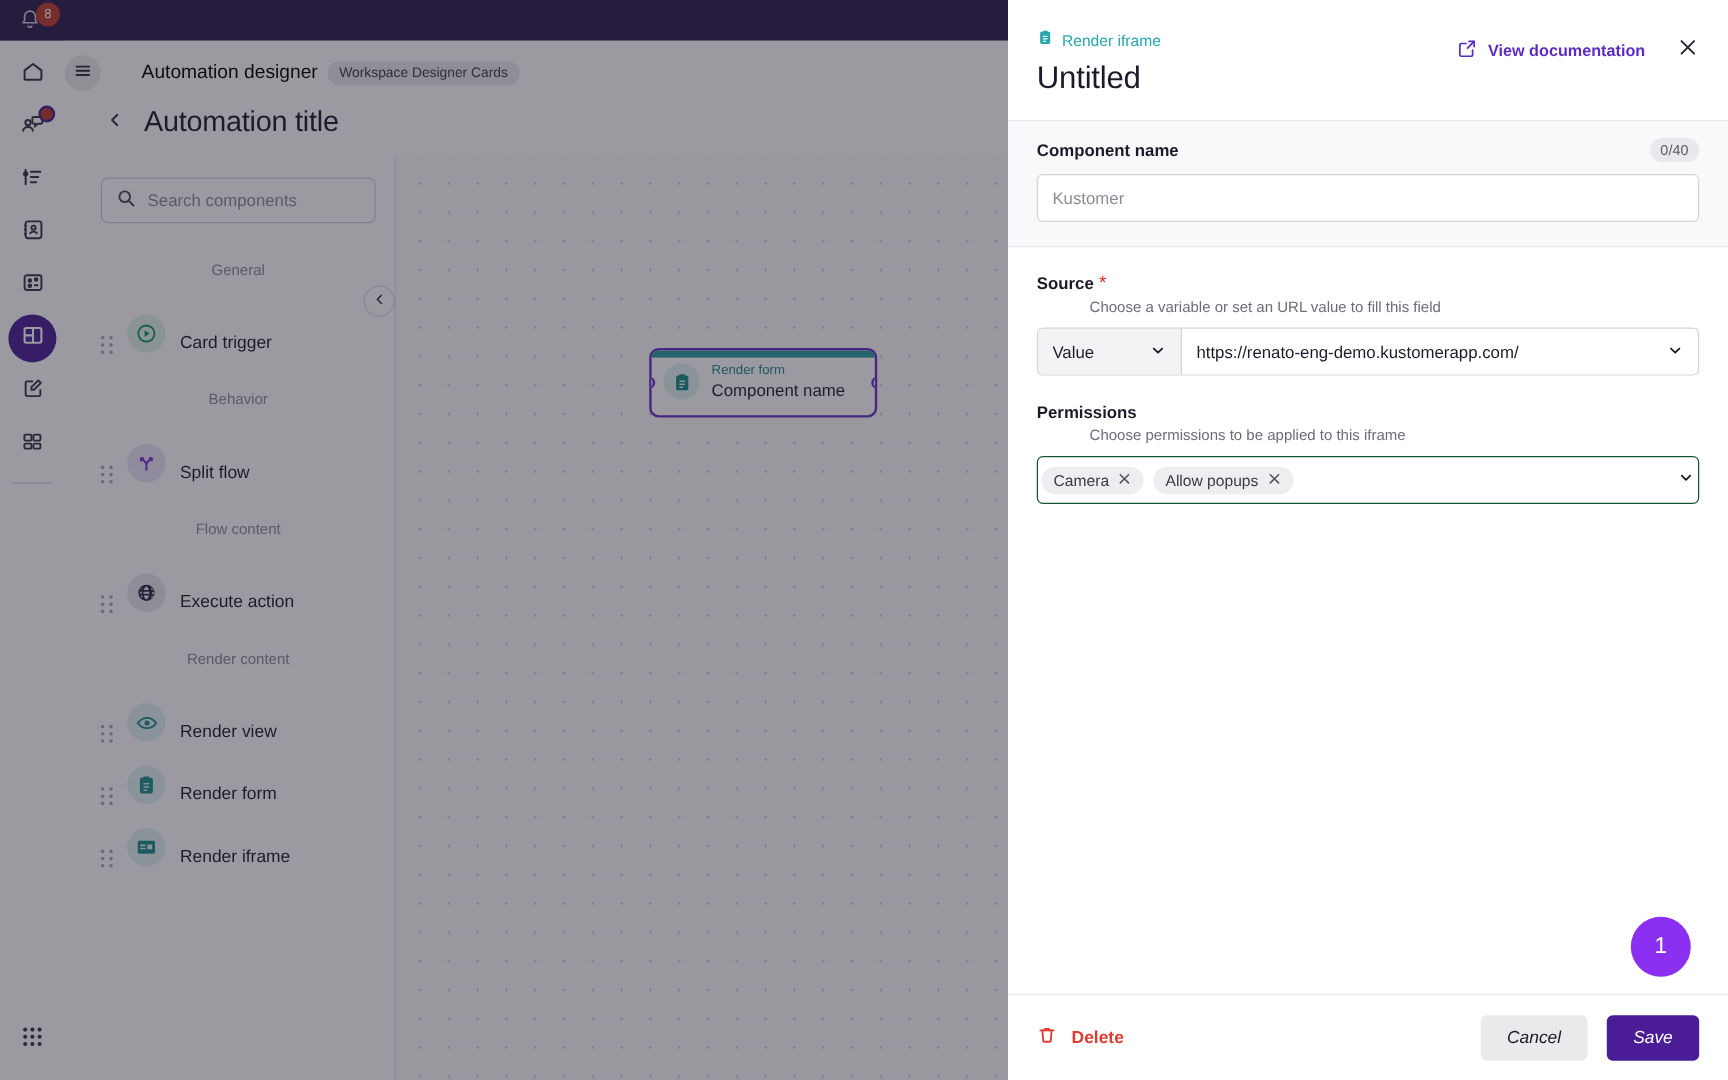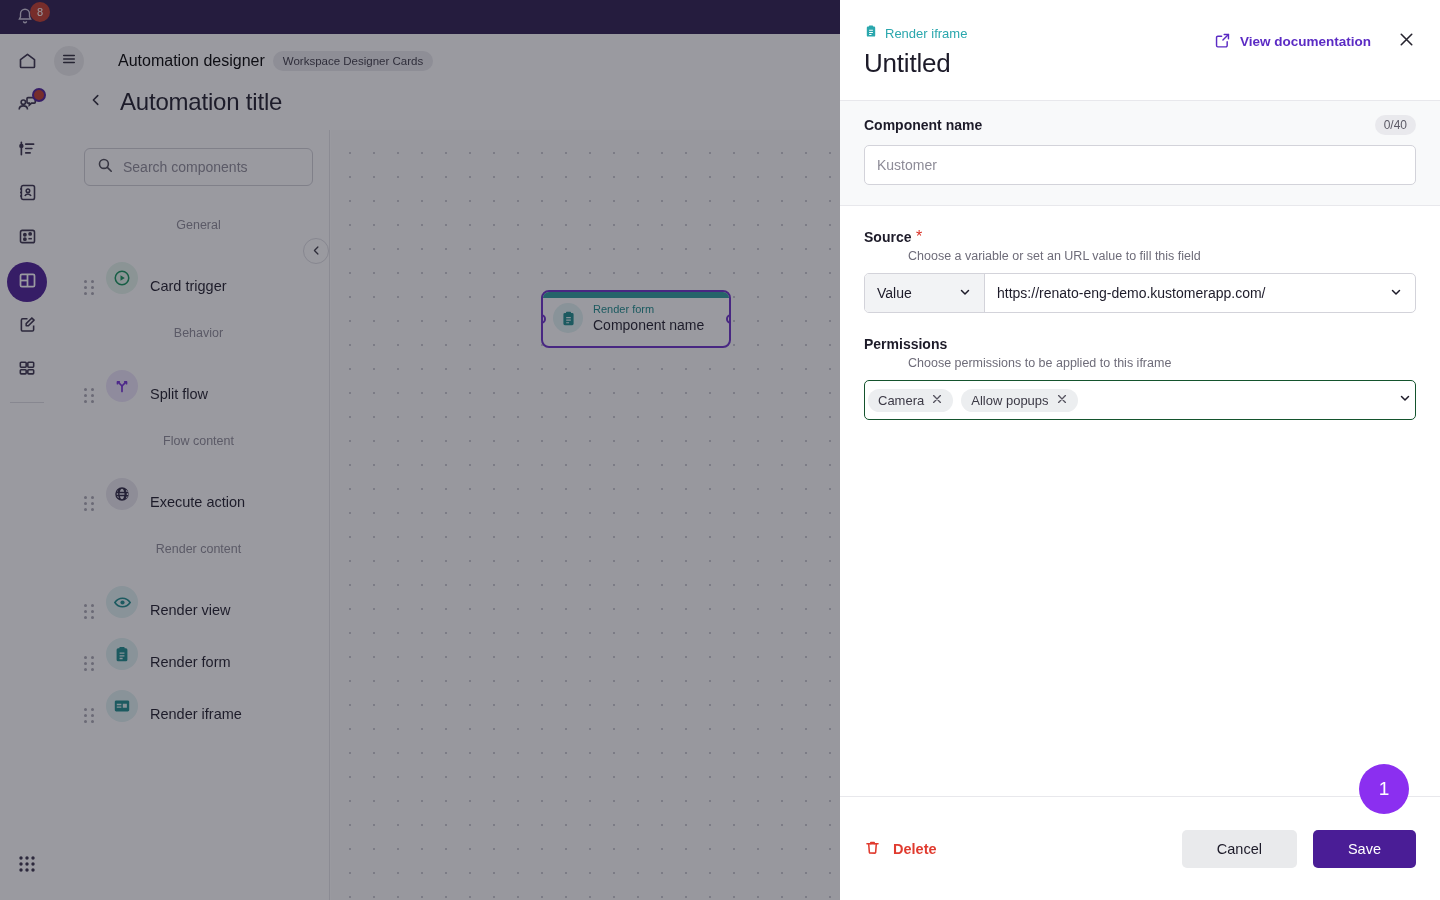--- a/index.html
+++ b/index.html
@@ -229,30 +229,31 @@
 
   .float-badge {
     position: absolute; right: 31px; bottom: 86px;
     width: 50px; height: 50px; border-radius: 25px;
     background: #8b2ff0; color: #ffffff;
     display: flex; align-items: center; justify-content: center;
     font-size: 19px;
   }
 
   .drawer-footer {
-    height: 104px; border-top: 1px solid #e8e8ec;
+    height: 72px; border-top: 1px solid #e8e8ec;
     display: flex; align-items: center; justify-content: space-between;
     padding: 0 24px;
   }
   .delete-btn { display: flex; align-items: center; gap: 12px; color: #e03b2f; font-size: 14.5px; font-weight: bold; }
   .footer-right { display: flex; align-items: center; gap: 16px; }
   .btn {
-    height: 38px; border-radius: 5px; padding: 0 35px;
+    height: 38px; border-radius: 5px; padding: 0 22px;
     display: flex; align-items: center; justify-content: center;
     font-size: 14.5px;
+    font-style: italic;
   }
   .btn-cancel { background: #e9eaec; color: #1d1b29; }
   .btn-save { background: #4a1d96; color: #ffffff; }
 </style>
 </head>
 <body>
 
 <div class="app">
 
   <div class="bg-layer">

